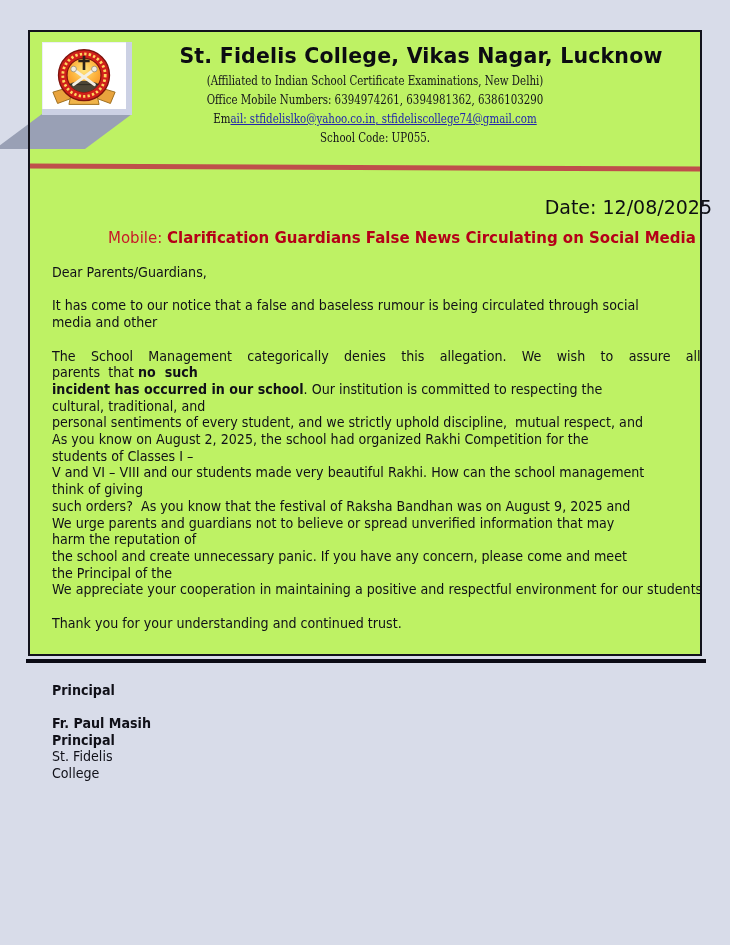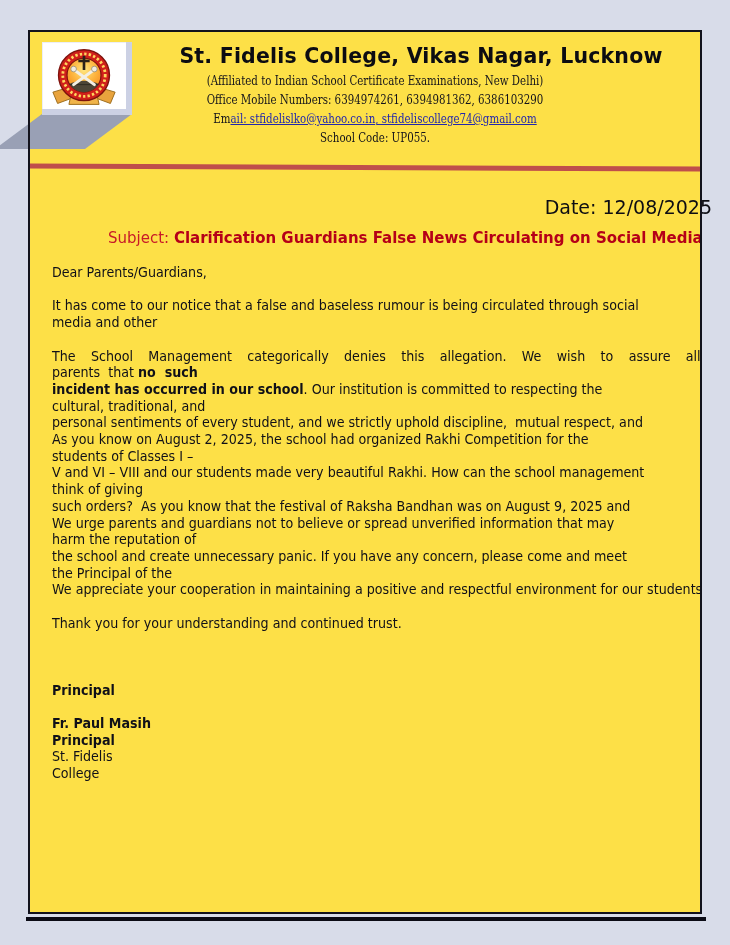--- a/index.html
+++ b/index.html
@@ -4,22 +4,22 @@
 <style>
   html,body{margin:0;padding:0;}
   body{
     position:relative;
     width:730px;height:945px;
     overflow:hidden;
     background:#d8dce9;
     font-family:"DejaVu Sans", sans-serif;
   }
   .page{
-    position:absolute;left:28px;top:30px;width:674px;height:884px;
-    background:#fde047;
+    position:absolute;left:28px;top:30px;width:674px;height:626px;
+    background:#bef264;
   }
   .border-overlay{
     position:absolute;inset:0;
     border:2px solid #12121c;
     z-index:10;pointer-events:none;
   }
   .bottom-shadow{
     position:absolute;left:-2px;right:-4px;bottom:-7px;height:4px;
     background:#0b0b15;z-index:10;
   }
@@ -130,21 +130,21 @@
     <div>(Affiliated to Indian School Certificate Examinations, New Delhi)</div>
     <div>Office Mobile Numbers: 6394974261, 6394981362, 6386103290</div>
     <div><span>Em</span><span class="email-link">ail: stfidelislko@yahoo.co.in, stfideliscollege74@gmail.com </span></div>
     <div>School Code: UP055.</div>
   </div>
 
   <div class="red-rule"></div>
 
   <div class="date-line">Date: 12/08/2025</div>
 
-  <div class="subject-line"><span class="subject-label">Subject: </span><span class="subject-text">Clarification Guardians False News Circulating on Social Media</span></div>
+  <div class="subject-line"><span class="subject-label">Mobile: </span><span class="subject-text">Clarification Guardians False News Circulating on Social Media</span></div>
 
   <div class="letter-body" id="letter-body">
       <div class="line"><span>Dear Parents/Guardians,</span></div>
       <div class="line">&nbsp;</div>
       <div class="line"><span>It has come to our notice that a false and baseless rumour is being circulated through social</span></div>
       <div class="line"><span>media and other</span></div>
       <div class="line">&nbsp;</div>
       <div class="line justify"><span>The School Management categorically denies this allegation. We wish to assure all</span></div>
       <div class="line"><span>parents  that </span><span style="font-weight: bold;">no  such</span></div>
       <div class="line"><span style="font-weight: bold;">incident has occurred in our school</span><span>. Our institution is committed to respecting the</span></div>

